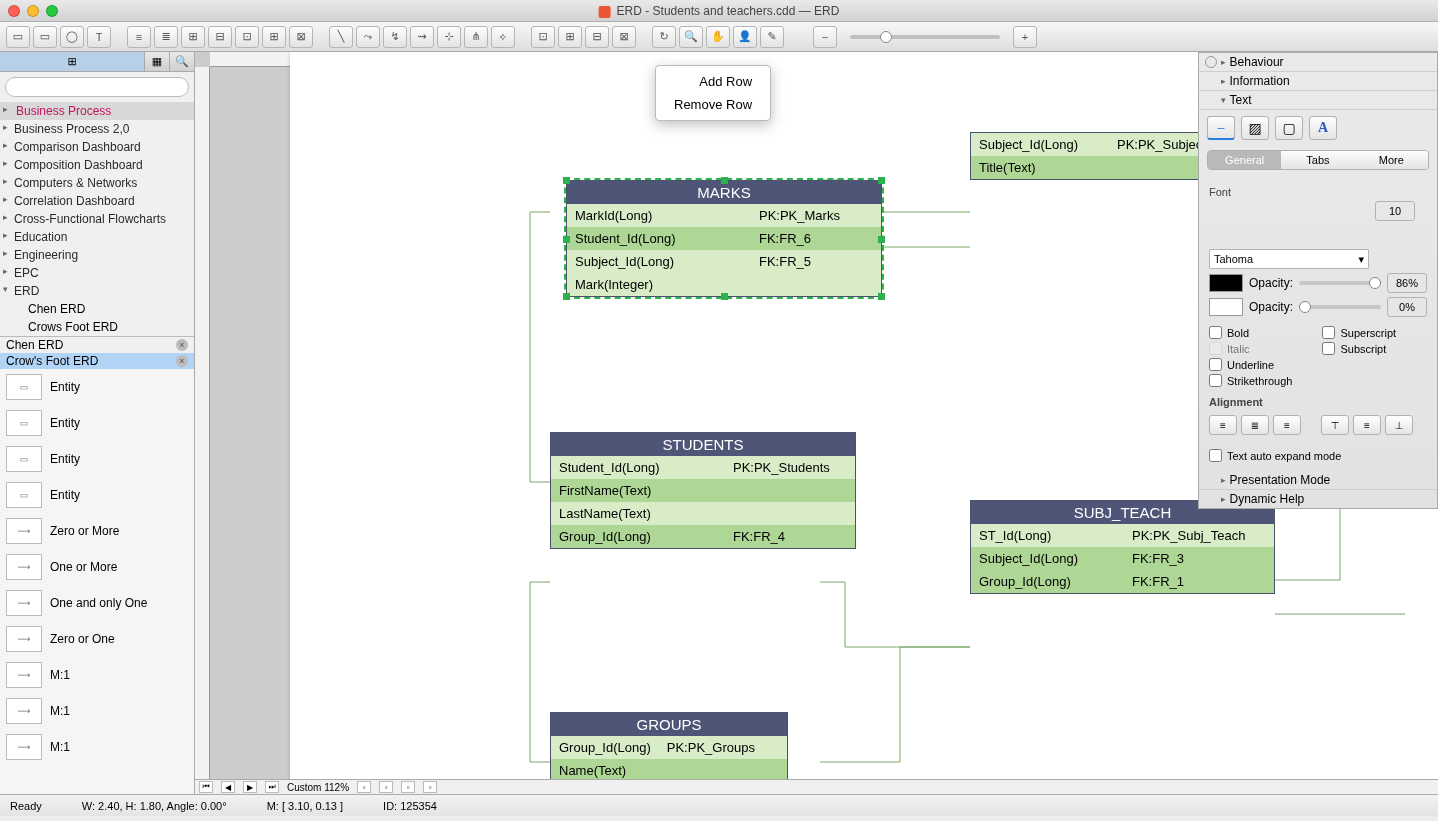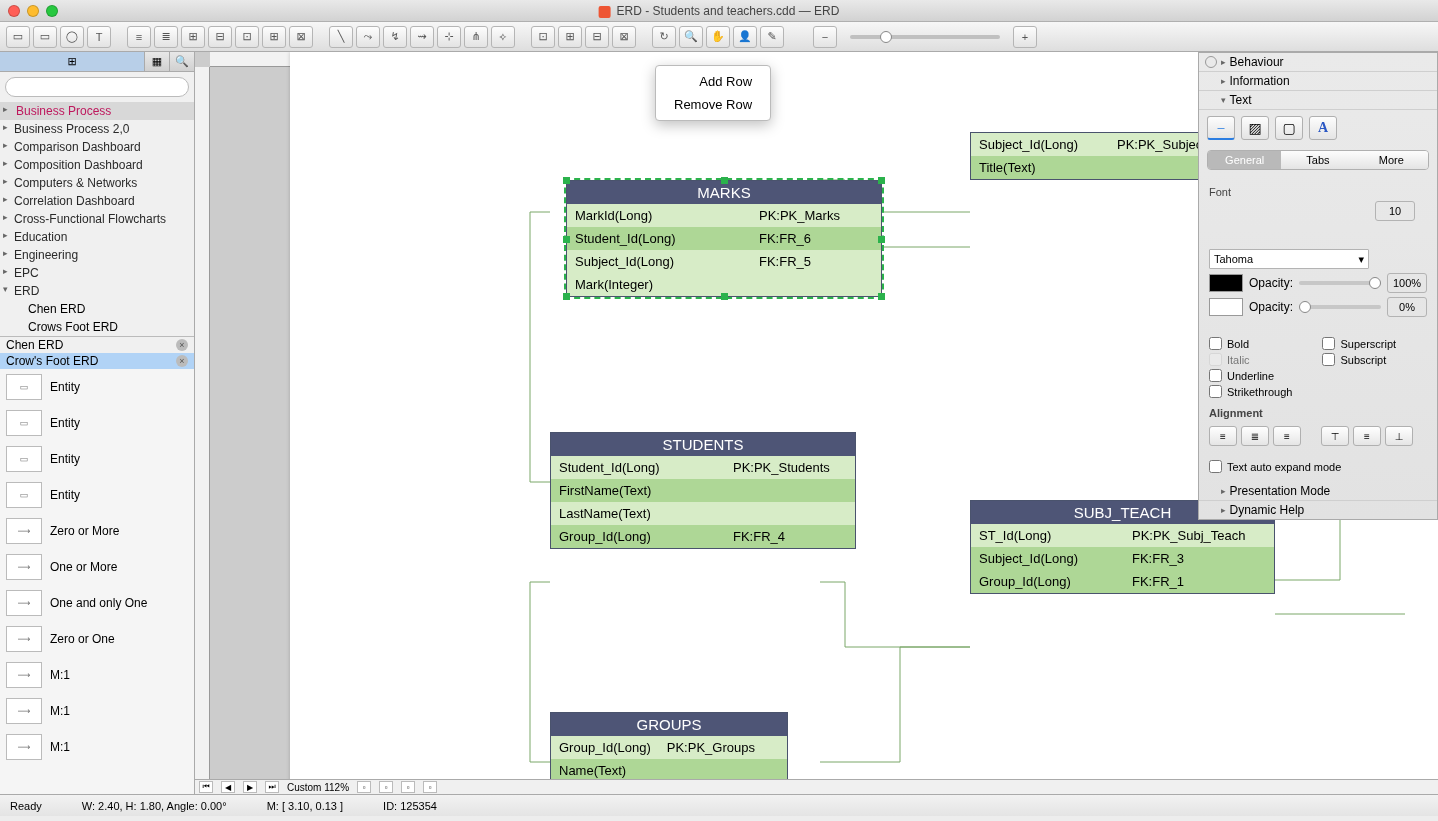--- a/index.html
+++ b/index.html
@@ -383,31 +383,31 @@
           <div class="small-field">
               <span>10</span>
             </div>
         </div>
         <div class="opacity-row">
           <div class="swatch" style="background:#000"></div>
           <span>Opacity:</span>
           <div class="slider">
               <div class="th" style="right:0"></div>
             </div>
-          <div class="small-field">100%</div>
+          <div class="small-field">86%</div>
         </div>
         <div class="opacity-row">
           <div class="swatch" style="background:#fff"></div>
           <span>Opacity:</span>
           <div class="slider">
               <div class="th" style="left:0"></div>
             </div>
           <div class="small-field">0%</div>
         </div>
-        <div style="display:flex;gap:30px;margin-top:17px;">
+        <div style="display:flex;gap:30px;margin-top:6px;">
           <div>
             <label class="chk">
                 <input type="checkbox" style="">
                 <span>Bold</span>
               </label>
             <label class="chk" style="opacity:.5">
                 <input type="checkbox" disabled="" style="">
                 <span>Italic</span>
               </label>
             <label class="chk">

